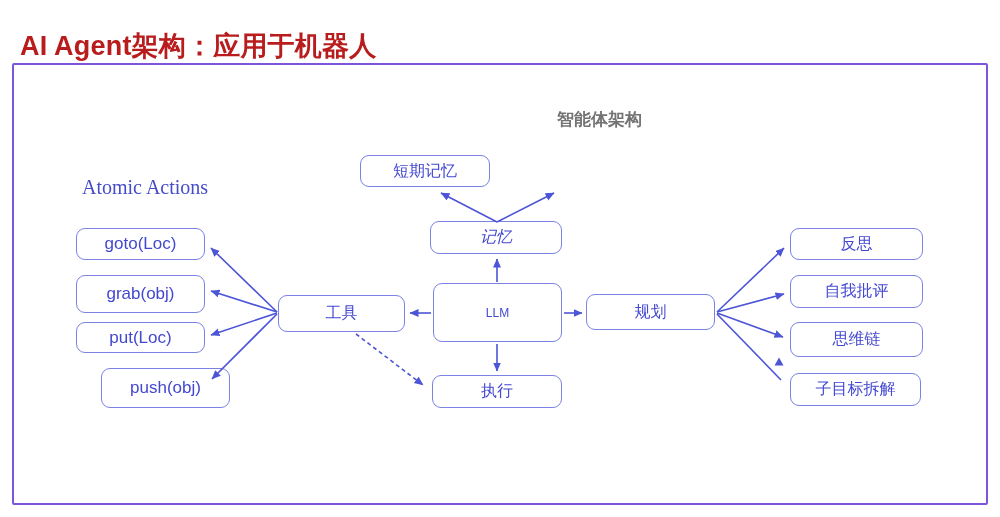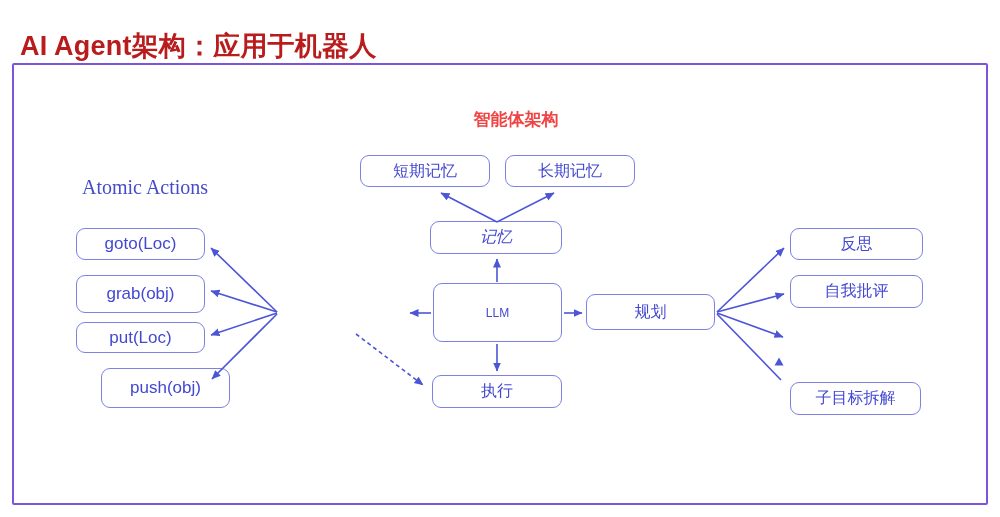--- a/index.html
+++ b/index.html
@@ -31,27 +31,27 @@
     left: 12px;
     top: 63px;
     width: 972px;
     height: 438px;
     border: 2px solid #7C55DB;
     border-radius: 2px;
     background: #ffffff;
   }
   .diagram-heading {
     position: absolute;
-    left: 366px;
+    left: 342px;
     top: 108px;
     width: 300px;
-    text-align: center;
+    text-align: right;
     font-size: 17px;
     font-weight: bold;
-    color: #ef4444;
+    color: #737373;
   }
   .side-label {
     position: absolute;
     left: 82px;
     top: 176px;
     font-size: 20px;
     color: #464CC9;
     white-space: nowrap;
     font-family: Liberation Serif, serif;
   }
@@ -90,34 +90,35 @@
 
   <div class="page-title">AI Agent架构：应用于机器人</div>
 
   <div class="frame"></div>
 
   <div class="diagram-heading">智能体架构</div>
 
   <div class="side-label">Atomic Actions</div>
 
   <div class="node cjk" style="left:360px; top:155px; width:130px; height:32px;">短期记忆</div>
-  <div class="node cjk" style="left:505px; top:155px; width:130px; height:32px;">长期记忆</div>
   <div class="node cjk" style="left:430px; top:221px; width:132px; height:33px;font-style:italic;">记忆</div>
   <div class="node big" style="left:433px; top:283px; width:129px; height:59px;">LLM</div>
+  <div class="node cjk" style="left:278px; top:295px; width:127px; height:37px;">工具</div>
   <div class="node cjk" style="left:586px; top:294px; width:129px; height:36px;">规划</div>
   <div class="node cjk" style="left:432px; top:375px; width:130px; height:33px;">执行</div>
 
   <div class="node" style="left:76px; top:228px; width:129px; height:32px;">goto(Loc)</div>
   <div class="node" style="left:76px; top:275px; width:129px; height:38px;">grab(obj)</div>
   <div class="node" style="left:76px; top:322px; width:129px; height:31px;">put(Loc)</div>
   <div class="node" style="left:76px; top:368px; width:129px; height:40px;margin-left:25px;">push(obj)</div>
 
   <div class="node cjk" style="left:790px; top:228px; width:133px; height:32px;">反思</div>
   <div class="node cjk" style="left:790px; top:275px; width:133px; height:33px;">自我批评</div>
-  <div class="node cjk" style="left:790px; top:382px; width:131px; height:33px;">子目标拆解</div>
+  <div class="node cjk" style="left:790px; top:322px; width:133px; height:35px;">思维链</div>
+  <div class="node cjk" style="left:790px; top:373px; width:131px; height:33px;">子目标拆解</div>
 
   <svg id="arrow-layer" viewBox="0 0 1000 517" xmlns="http://www.w3.org/2000/svg">
     <defs>
       <marker id="ah" markerUnits="userSpaceOnUse" markerWidth="10" markerHeight="9" refX="8.5" refY="4" orient="auto">
         <path d="M0,0 L9,4 L0,8 Z" fill="#4C55D6"></path>
       </marker>
     </defs>
 
     <line x1="497" y1="222" x2="441" y2="193" marker-end="url(#ah)"></line>
     <line x1="497" y1="222" x2="554" y2="193" marker-end="url(#ah)"></line>

